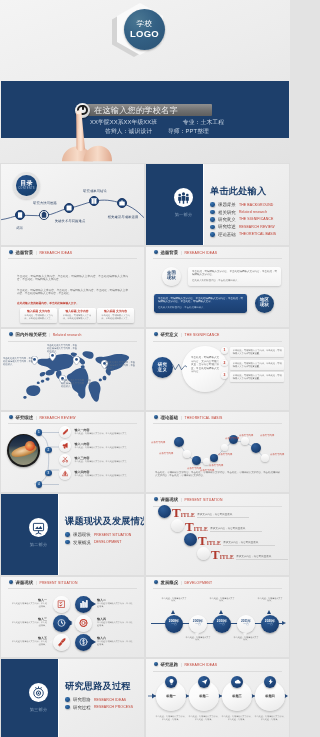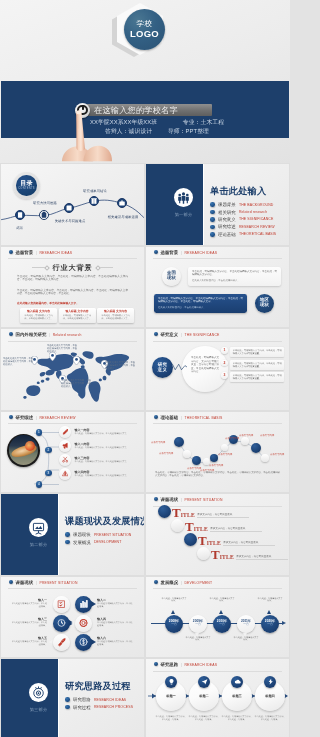--- a/index.html
+++ b/index.html
@@ -409,25 +409,20 @@
   </div>
 
   <div class="slide col-l r2">
     <div class="chead">
       <span class="bdot"></span>
       <span class="cn">选题背景</span>
       <span class="bar">|</span>
       <span class="en">RESEARCH IDEAS</span>
     </div>
     <div class="hline"></div>
-    <div class="banner">
-      <span class="bl"></span>
-      <span class="bt">行业大背景</span>
-      <span class="br"></span>
-    </div>
     <div class="para p1">单击此处，可编辑输入文字内容。单击此处，可编辑输入文字内容。单击此处编辑输入文字内容，单击此处，可编辑输入文字内容。</div>
     <div class="para p2">单击此处，可编辑输入文字内容。单击此处，可编辑输入文字内容。单击此处，可编辑输入文字内容。单击此处编辑输入文字内容，单击此处。</div>
     <div class="para hl">在此处输入您的标题内容，单击此处编辑输入文字。</div>
     <div class="cards">
         <div class="card">
        <div class="ct">输入标题 文字内容</div>
        <div class="cb">单击此处，可编辑输入文字内容。单击此处编辑输入文字。</div>
      </div>
         <div class="card">
        <div class="ct">输入标题 文字内容</div>

